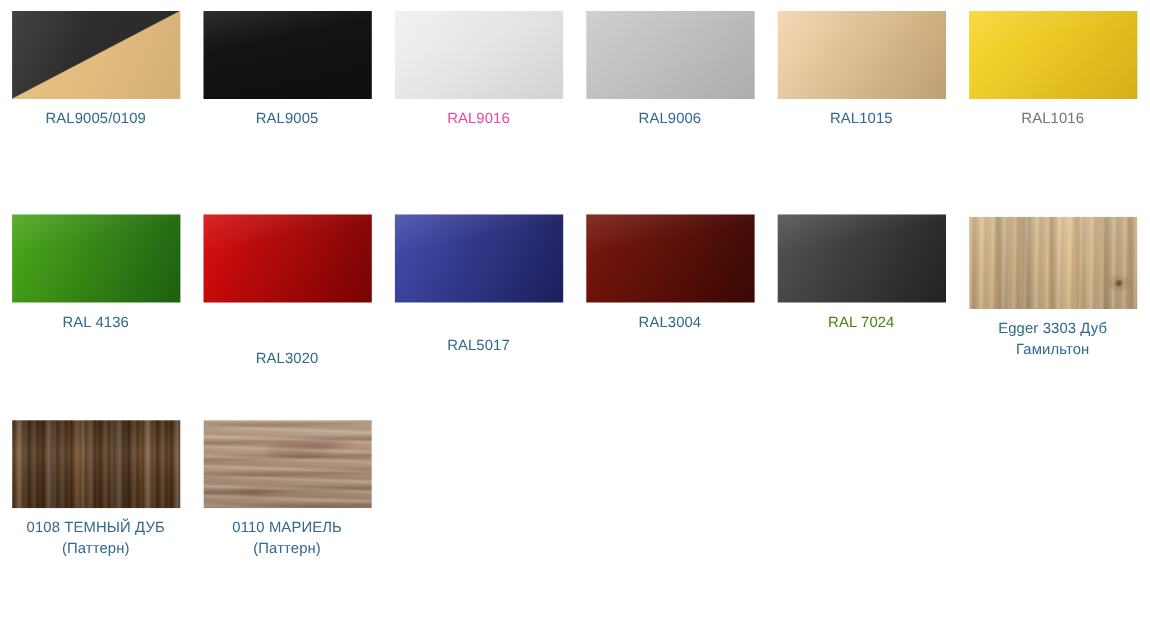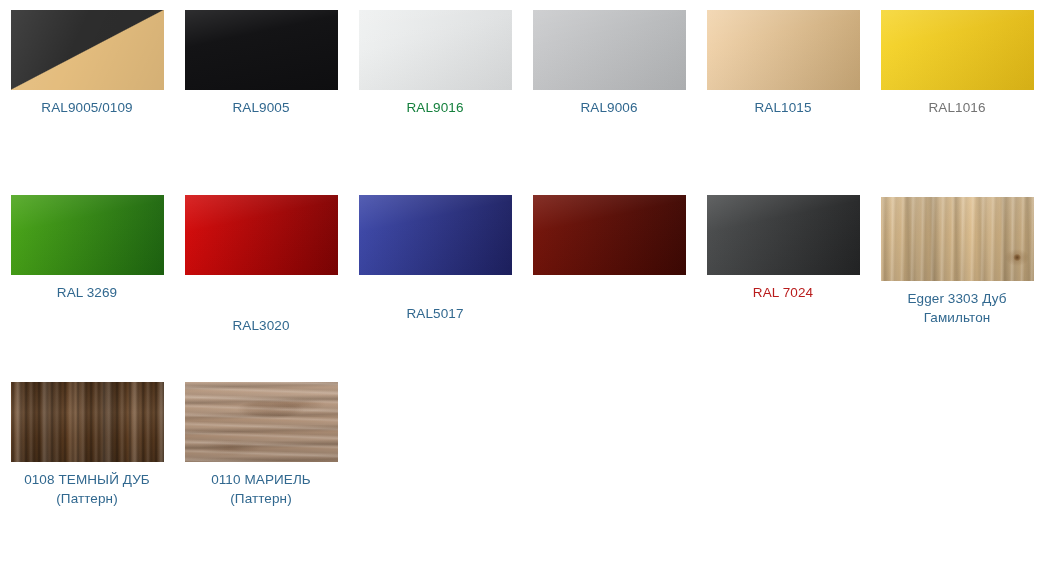--- a/index.html
+++ b/index.html
@@ -189,54 +189,55 @@
       <div class="swatch-cell">
         <div class="swatch-chip paint-diagonal" style="--a: #2d2d2d; --b: #e4bd7e; --base: #2d2d2d;"></div>
         <div class="swatch-label" style="color: rgb(49, 104, 143);"><span>RAL9005/0109</span></div>
       </div>
       <div class="swatch-cell">
         <div class="swatch-chip paint-flat" style="--a: #0f0f11; --b: #0a0a0c; --base: #0f0f11;"></div>
         <div class="swatch-label" style="color: rgb(49, 104, 143);"><span>RAL9005</span></div>
       </div>
       <div class="swatch-cell">
         <div class="swatch-chip paint-grad" style="--a: #eef0f0; --b: #dcdedf; --base: #eef0f0;"></div>
-        <div class="swatch-label" style="color: #15803d;"><span>RAL9016</span></div>
+        <div class="swatch-label" style="color: #ec4899;"><span>RAL9016</span></div>
       </div>
       <div class="swatch-cell">
         <div class="swatch-chip paint-grad" style="--a: #c8c9cb; --b: #b4b6b8; --base: #c8c9cb;"></div>
         <div class="swatch-label" style="color: rgb(49, 104, 143);"><span>RAL9006</span></div>
       </div>
       <div class="swatch-cell">
         <div class="swatch-chip paint-grad" style="--a: #f1d3ab; --b: #c9a877; --base: #f1d3ab;"></div>
         <div class="swatch-label" style="color: rgb(49, 104, 143);"><span>RAL1015</span></div>
       </div>
       <div class="swatch-cell">
         <div class="swatch-chip paint-grad" style="--a: #f6d52c; --b: #e0b817; --base: #f6d52c;"></div>
         <div class="swatch-label" style="color: #737373;"><span>RAL1016</span></div>
       </div>
     </div>
   <div class="swatch-row" id="row-2">
       <div class="swatch-cell">
         <div class="swatch-chip paint-grad" style="--a: #47a315; --b: #1d6410; --base: #47a315;"></div>
-        <div class="swatch-label" style="color: rgb(49, 104, 143);"><span>RAL 3269</span></div>
+        <div class="swatch-label" style="color: rgb(49, 104, 143);"><span>RAL 4136</span></div>
       </div>
       <div class="swatch-cell">
         <div class="swatch-chip paint-grad" style="--a: #d40808; --b: #7d0303; --base: #d40808;"></div>
         <div class="swatch-label" style="color: rgb(49, 104, 143); margin-top: 41px;"><span>RAL3020</span></div>
       </div>
       <div class="swatch-cell">
         <div class="swatch-chip paint-grad" style="--a: #3c47a8; --b: #1d2060; --base: #3c47a8;"></div>
         <div class="swatch-label" style="color: rgb(49, 104, 143); margin-top: 29px;"><span>RAL5017</span></div>
       </div>
       <div class="swatch-cell">
         <div class="swatch-chip paint-grad" style="--a: #741208; --b: #3d0803; --base: #741208;"></div>
+        <div class="swatch-label" style="color: rgb(49, 104, 143);"><span>RAL3004</span></div>
       </div>
       <div class="swatch-cell">
         <div class="swatch-chip paint-grad" style="--a: #4a4c4d; --b: #232425; --base: #4a4c4d;"></div>
-        <div class="swatch-label" style="color: #b91c1c;"><span>RAL 7024</span></div>
+        <div class="swatch-label" style="color: #4d7c0f;"><span>RAL 7024</span></div>
       </div>
       <div class="swatch-cell raised">
         <div class="swatch-chip wood wood-oak tall" style="--a: #ddbd8c; --b: #c9a570; --base: #ddbd8c;">
           <div class="grain"></div>
         </div>
         <div class="swatch-label" style="color: rgb(49, 104, 143);"><span>Egger 3303 Дуб</span><span class="l2">Гамильтон</span></div>
       </div>
     </div>
   <div class="swatch-row" id="row-3">
       <div class="swatch-cell">

